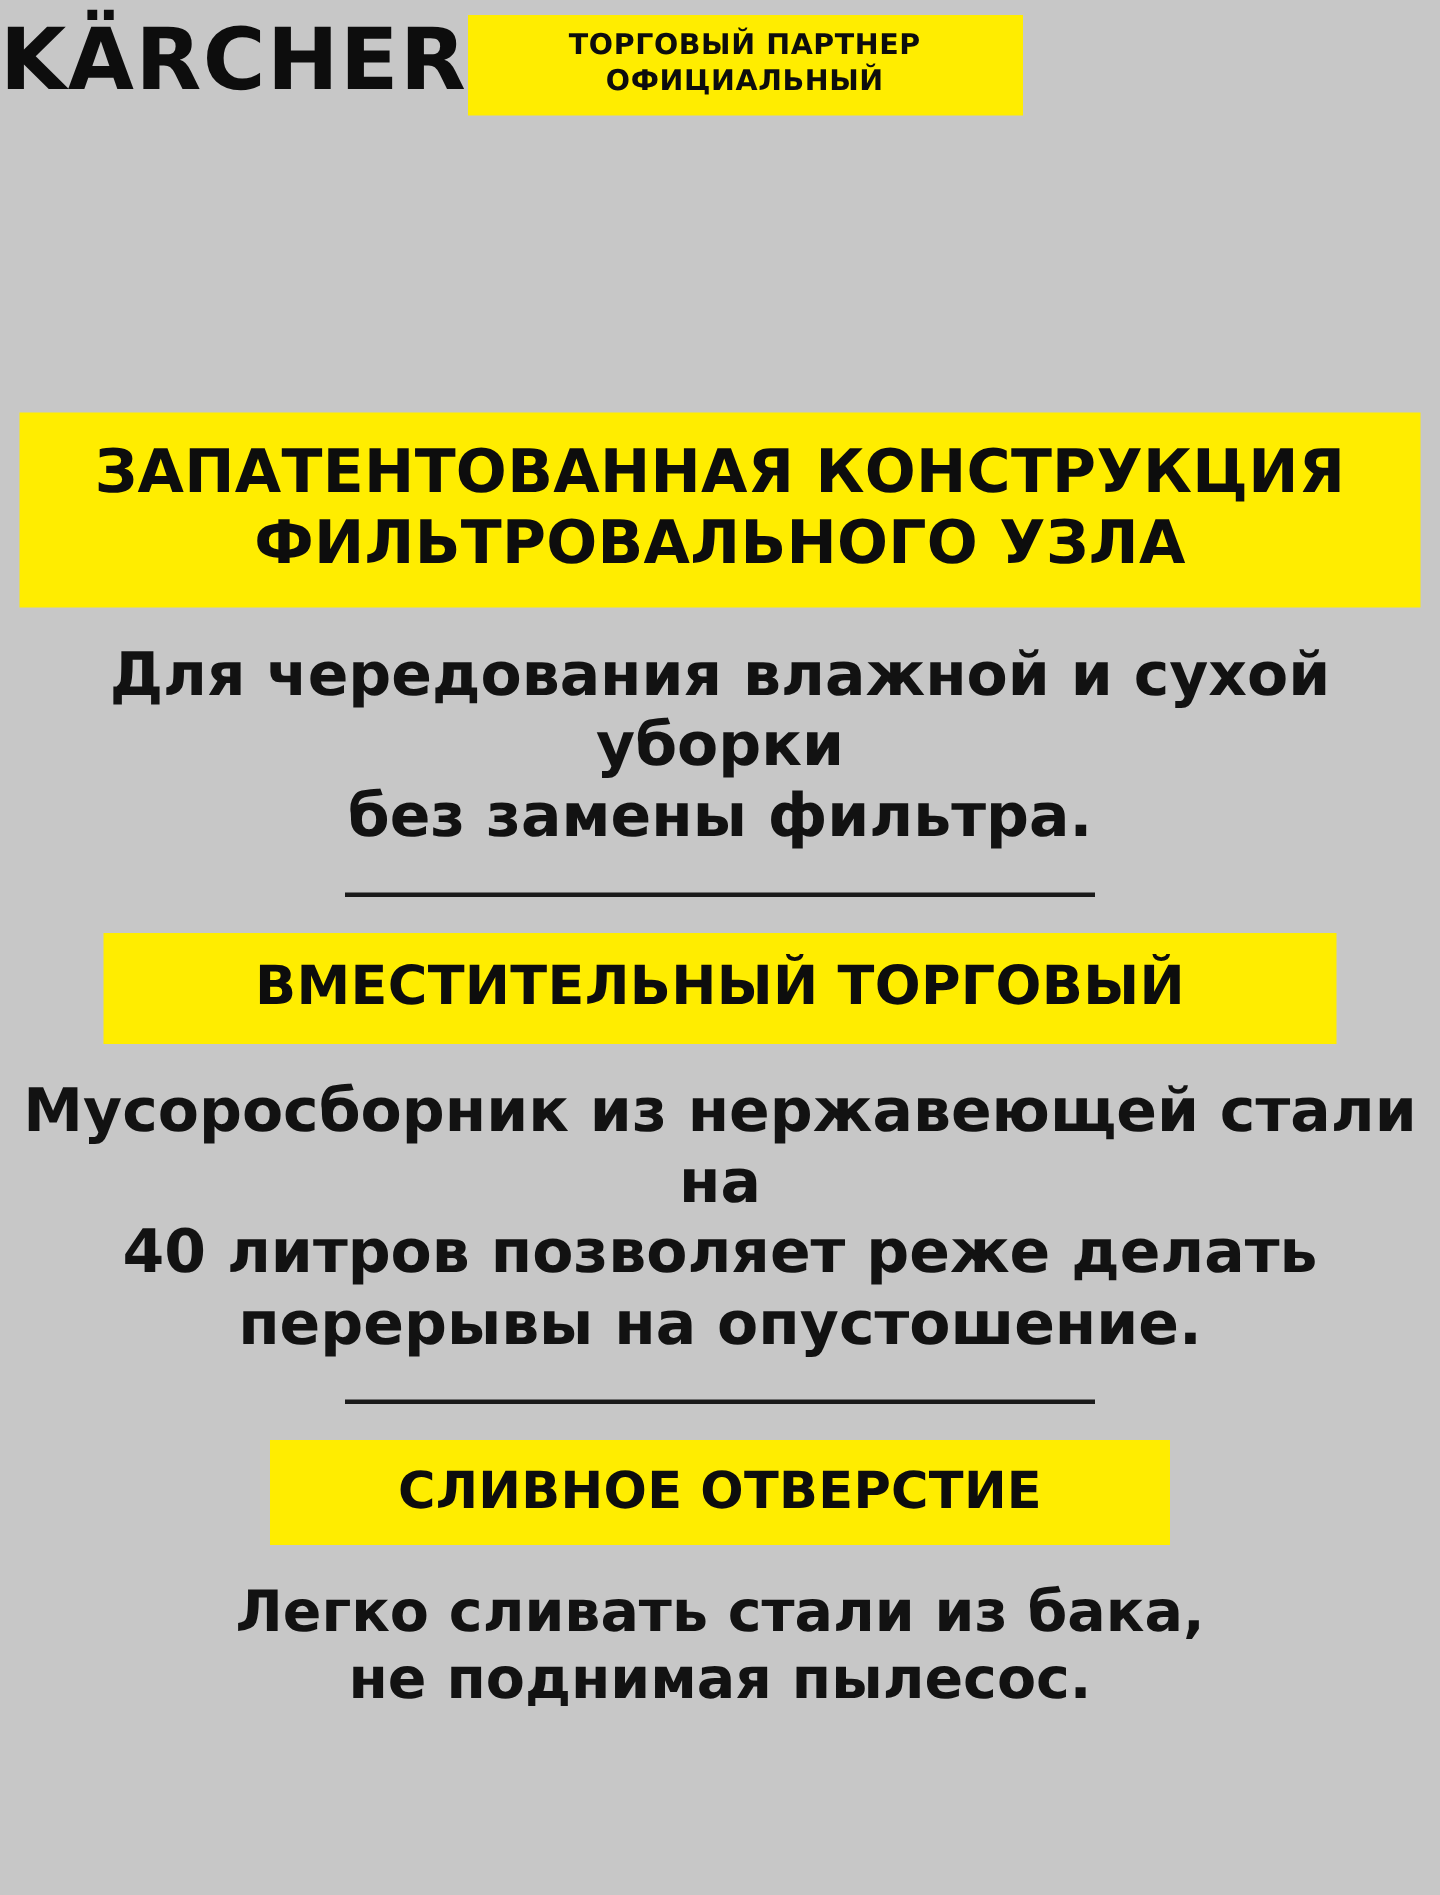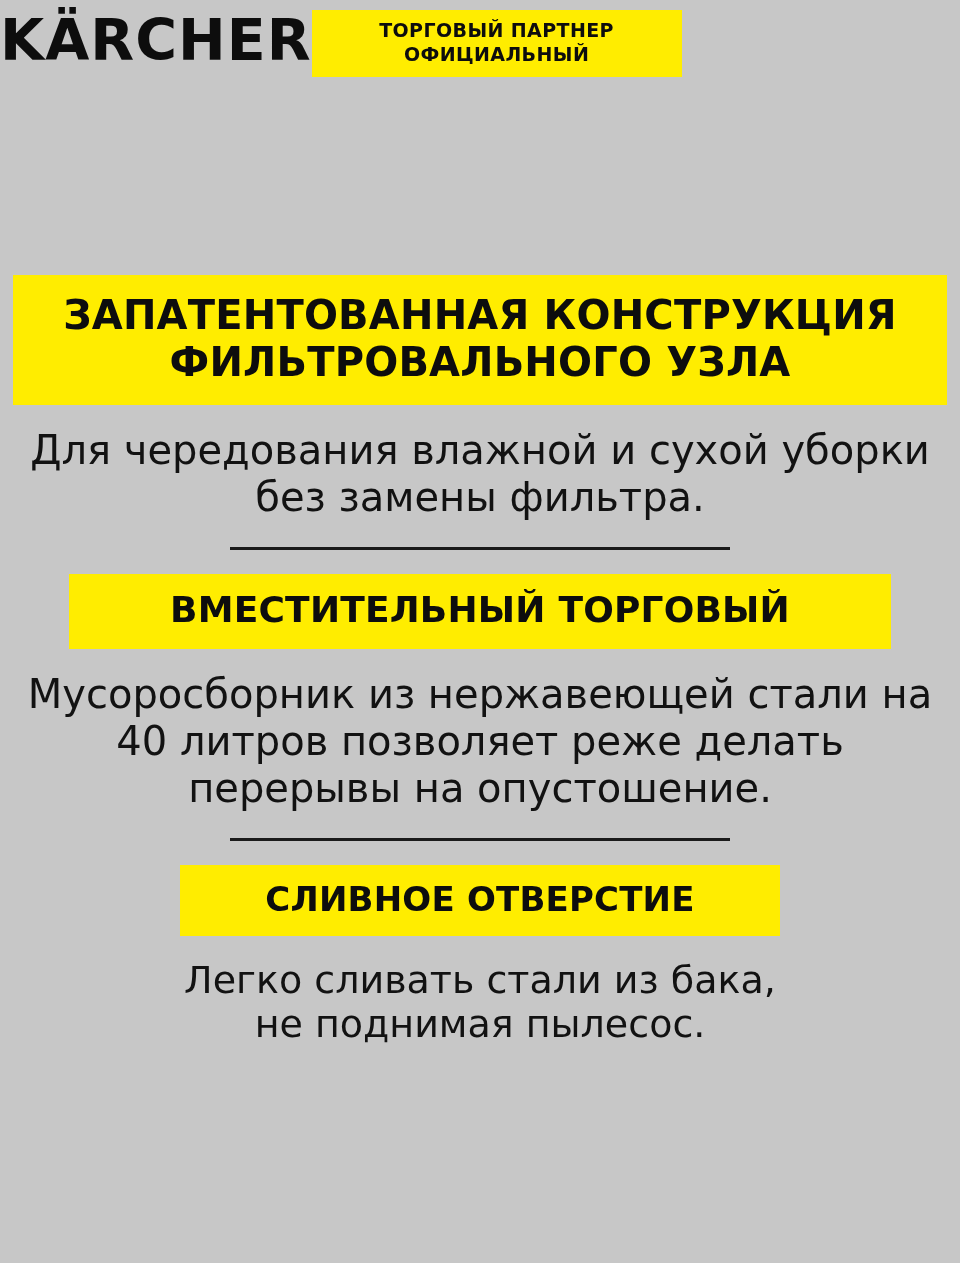--- a/index.html
+++ b/index.html
@@ -97,20 +97,21 @@
   }
 
   .feature-text {
     text-align: center;
     font-size: 40px;
     line-height: 1.18;
     color: #121212;
     margin-top: 22px;
     width: 960px;
     white-space: pre-line;
+    font-weight: bold;
   }
   .feature-text.small {
     font-size: 38px;
   }
 
   .divider {
     width: 500px;
     height: 3px;
     background: #1a1a1a;
     margin: 26px 0 24px 0;

